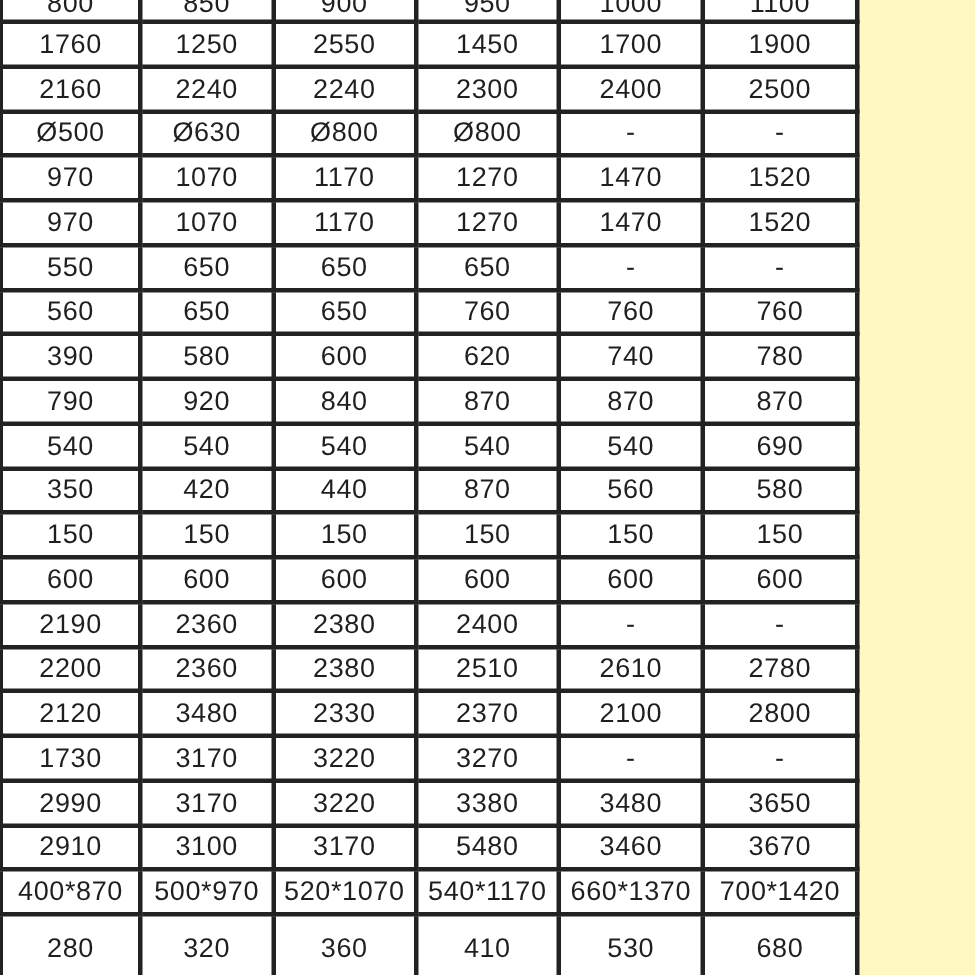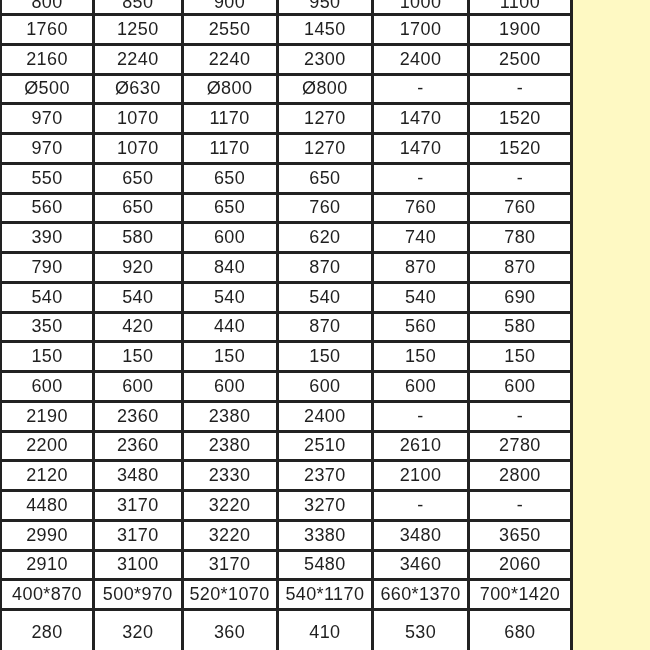--- a/index.html
+++ b/index.html
@@ -217,21 +217,21 @@
           <td class="col-clipped"></td>
           <td>2120</td>
           <td>3480</td>
           <td>2330</td>
           <td>2370</td>
           <td>2100</td>
           <td>2800</td>
         </tr>
         <tr>
           <td class="col-clipped"></td>
-          <td>4480</td>
+          <td>1730</td>
           <td>3170</td>
           <td>3220</td>
           <td>3270</td>
           <td>-</td>
           <td>-</td>
         </tr>
         <tr>
           <td class="col-clipped"></td>
           <td>2990</td>
           <td>3170</td>
@@ -240,21 +240,21 @@
           <td>3480</td>
           <td>3650</td>
         </tr>
         <tr>
           <td class="col-clipped"></td>
           <td>2910</td>
           <td>3100</td>
           <td>3170</td>
           <td>5480</td>
           <td>3460</td>
-          <td>2060</td>
+          <td>3670</td>
         </tr>
         <tr>
           <td class="col-clipped">70</td>
           <td>400*870</td>
           <td>500*970</td>
           <td>520*1070</td>
           <td>540*1170</td>
           <td>660*1370</td>
           <td>700*1420</td>
         </tr>

